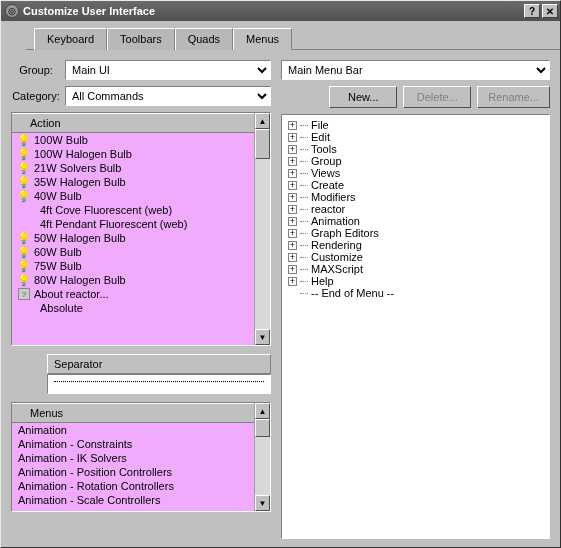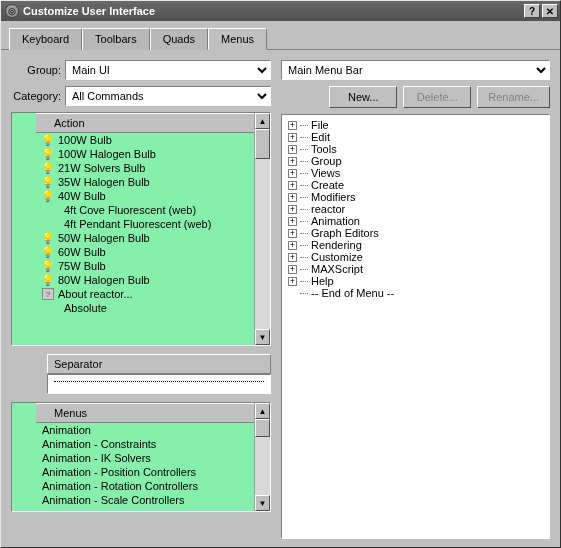--- a/index.html
+++ b/index.html
@@ -57,20 +57,21 @@
     font-size:10px;
     color:#000;
     cursor:pointer;
   }
   .tabs {
     display: flex;
     padding: 6px 8px 0 8px;
     border-bottom: 1px solid #808080;
     background:#c0c0c0;
     gap:0;
+    margin-left:25px;
   }
   .tab {
     padding: 4px 12px;
     border-top: 1px solid #fff;
     border-left: 1px solid #fff;
     border-right: 1px solid #808080;
     background:#c0c0c0;
     position:relative;
     top:1px;
     cursor:pointer;
@@ -86,21 +87,21 @@
   .body {
     flex:1;
     padding: 10px 10px 8px 10px;
     display:flex;
     gap:10px;
   }
   .col { display:flex; flex-direction:column; }
   .left { width: 260px; }
   .right { flex:1; }
   .row { display:flex; align-items:center; margin-bottom:6px; }
-  .lbl { width:54px; text-align:right; padding-right:4px;}
+  .lbl { width:54px; text-align:center; padding-right:4px;}
   select.combo, .combo-like {
     flex:1;
     font-size:11px;
     background:#fff;
     border-top:1px solid #808080;
     border-left:1px solid #808080;
     border-right:1px solid #fff;
     border-bottom:1px solid #fff;
     height:20px;
     padding:0 2px;
@@ -112,28 +113,27 @@
     border-top:1px solid #fff;
     border-left:1px solid #fff;
     border-right:1px solid #505050;
     border-bottom:1px solid #505050;
     cursor:pointer;
     font-size:11px;
     min-width:68px;
   }
   .btn.disabled{ color:#808080; cursor:default;}
   .listbox {
-    background:#86efac;
+    background:#f0abfc;
     border-top:1px solid #808080;
     border-left:1px solid #808080;
     border-right:1px solid #fff;
     border-bottom:1px solid #fff;
     overflow:hidden;
     position:relative;
-    padding-left:24px;
   }
   .list-header {
     background:#c0c0c0;
     border-bottom:1px solid #808080;
     padding:3px 18px;
     border-top:1px solid #fff;
     position:relative;
   }
   .list-content{
     overflow:hidden;

